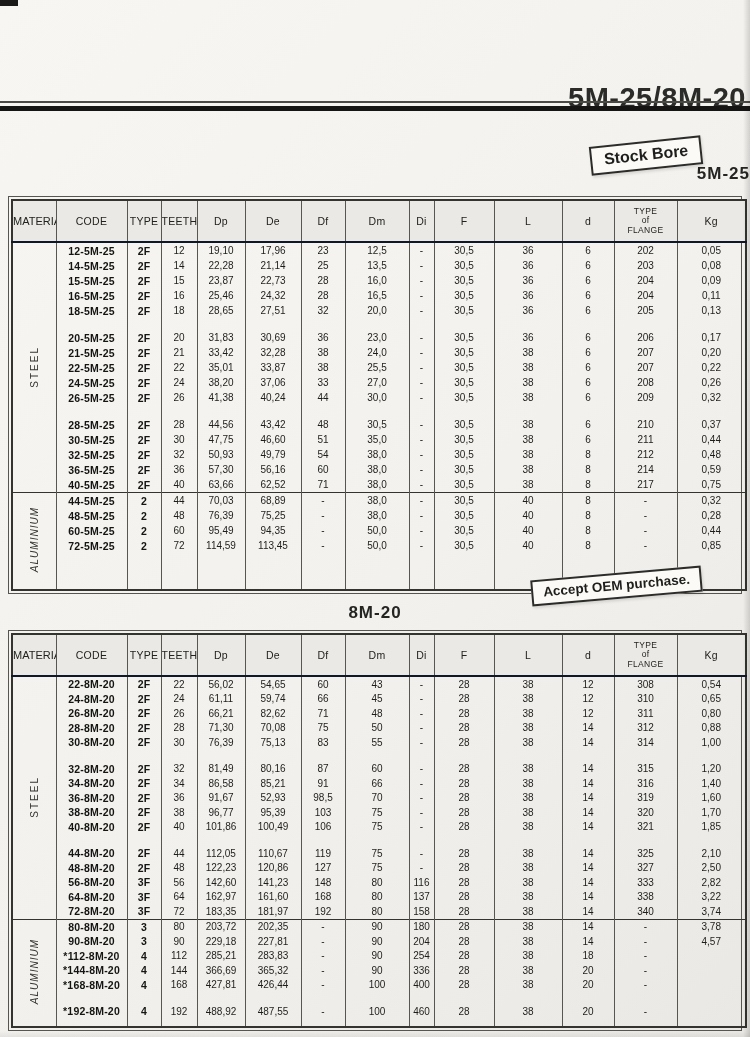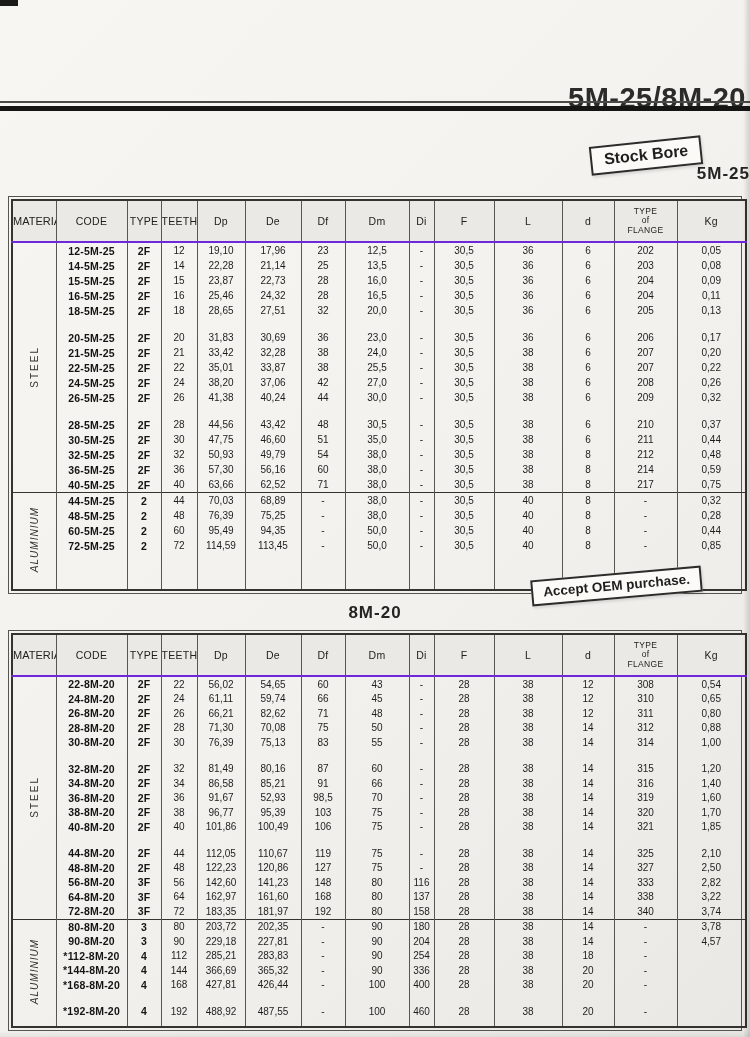--- a/index.html
+++ b/index.html
@@ -35,21 +35,21 @@
 
   .tbl-outer{position:absolute;left:8px;width:734px;border:1px solid #56554f;
     padding:2px;box-sizing:border-box;background:transparent;}
   #tbl-wrap-0{top:196px;}
   #tbl-wrap-1{top:630px;}
 
   table.tbl{border-collapse:collapse;table-layout:fixed;width:728px;border:2px solid #33332f;}
   .tbl th,.tbl td{border-left:1px solid #57564f;padding:0;margin:0;overflow:hidden;}
   .tbl th:first-child,.tbl td.material-cell{border-left:none;}
   .tbl thead th{height:40px;background:#eae9e5;font-weight:normal;font-size:10.5px;
-    color:#22221f;text-align:center;border-bottom:2px solid #6d28d9;letter-spacing:0.3px;}
+    color:#22221f;text-align:center;border-bottom:2px solid #0f172a;letter-spacing:0.3px;}
   .tbl thead th.th-material{font-size:11px;letter-spacing:0;}
   .tbl thead th.th-multiline{white-space:pre-line;font-size:8.5px;line-height:1.1;}
   .tbl td{text-align:center;font-size:10px;color:#1d1d1b;vertical-align:middle;}
   .tbl-0 tbody td{height:15px;}
   .tbl-1 tbody td{height:14.5px;}
   .tbl td.code{font-weight:bold;font-size:10.5px;letter-spacing:0.2px;color:#141412;}
   .tbl td.type{font-weight:bold;font-size:10.5px;color:#141412;}
   .tbl tr.gap td{height:12px;}
   .tbl-0 tr.filler td{height:36px;}
   .tbl-1 tr.filler td{height:7px;}
@@ -247,21 +247,21 @@
           <td>6</td>
           <td>207</td>
           <td>0,22</td>
         </tr>
         <tr>
           <td class="code">24-5M-25</td>
           <td class="type">2F</td>
           <td>24</td>
           <td>38,20</td>
           <td>37,06</td>
-          <td>42</td>
+          <td>33</td>
           <td>27,0</td>
           <td>-</td>
           <td>30,5</td>
           <td>38</td>
           <td>6</td>
           <td>208</td>
           <td>0,26</td>
         </tr>
         <tr>
           <td class="code">26-5M-25</td>

